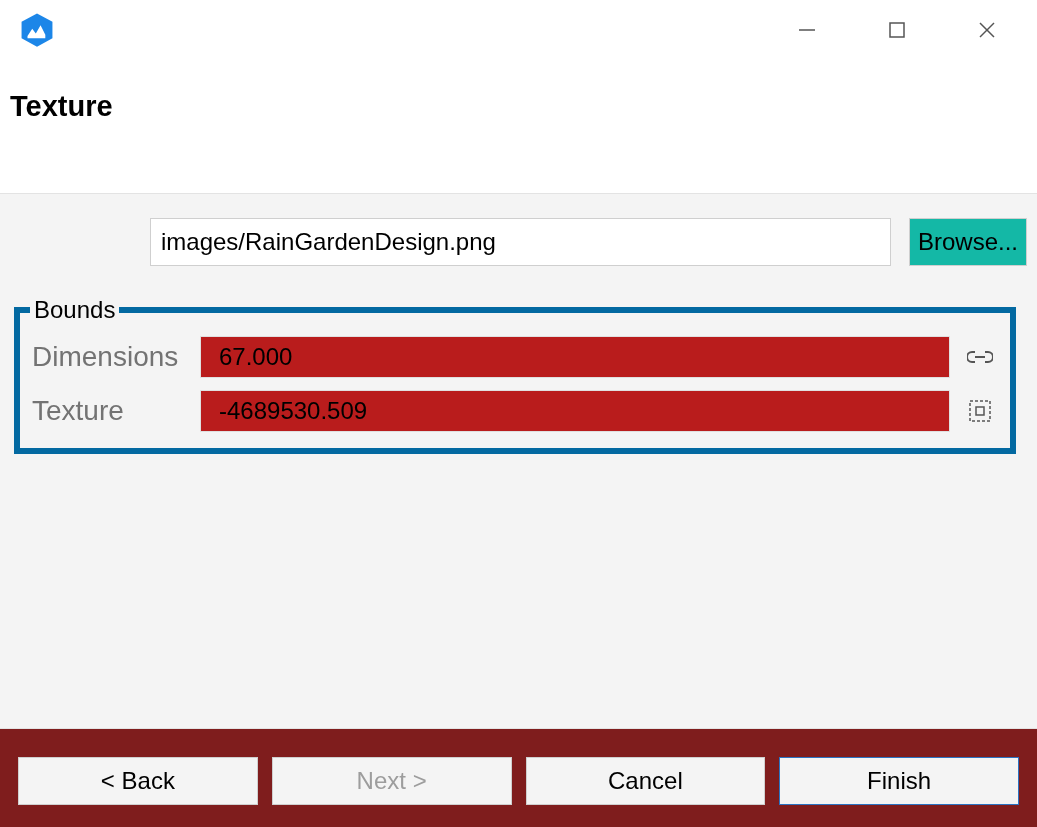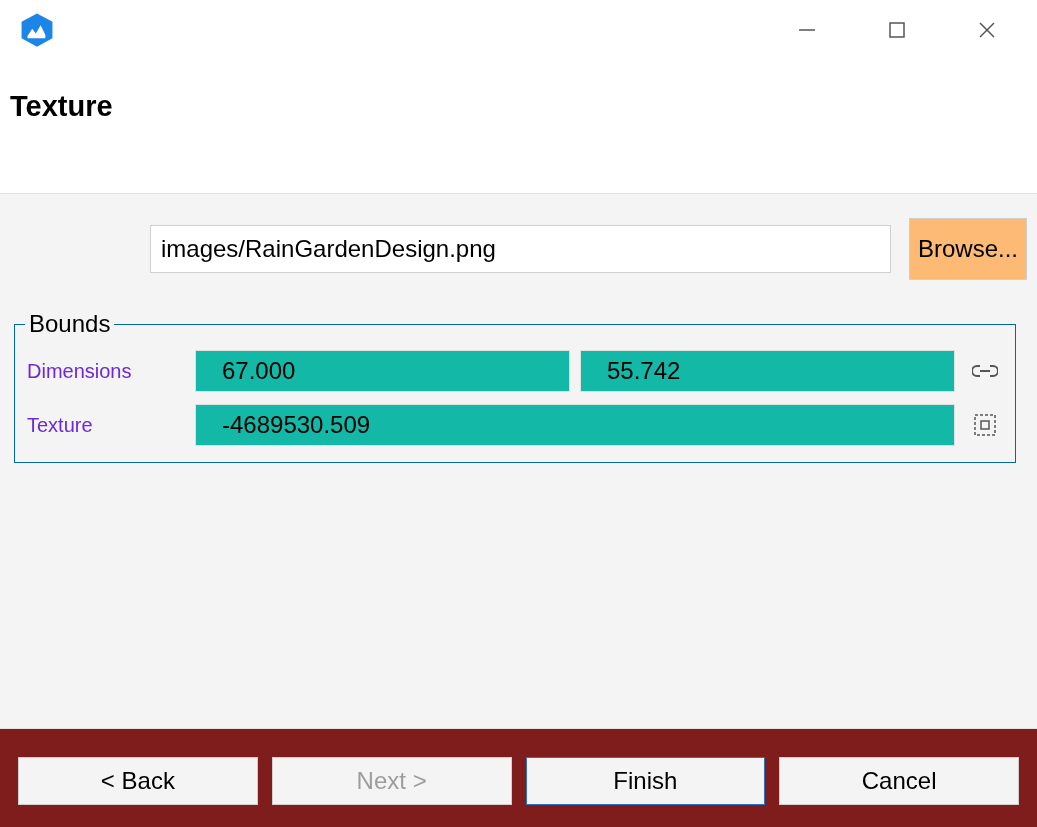--- a/index.html
+++ b/index.html
@@ -77,57 +77,57 @@
     flex: 1;
     height: 48px;
     font-size: 24px;
     padding: 4px 10px;
     border: 1px solid #cfcfcf;
     background: #ffffff;
     color: #000;
     font-family: inherit;
   }
   .browse-btn {
-    height: 62px;
+    height: 48px;
     font-size: 24px;
     padding: 0 8px;
     border: 1px solid #cfcfcf;
-    background: #fdba74;
+    background: #14b8a6;
     cursor: pointer;
     font-family: inherit;
   }
   .bounds-fieldset {
-    border: 1px solid #0369a1;
+    border: 6px solid #0369a1;
     margin: 0 11px 0 4px;
     padding: 0 10px 16px 10px;
   }
   .bounds-legend {
     font-size: 24px;
     color: #000;
     padding: 0 4px;
   }
   .bounds-row {
     display: flex;
     align-items: center;
     gap: 10px;
     margin-top: 12px;
   }
   .bounds-label-cell {
     width: 160px;
-    font-size: 20px;
-    color: #6d28d9;
+    font-size: 28px;
+    color: #737373;
     padding-left: 2px;
   }
   .bounds-input {
     flex: 1;
     height: 42px;
     font-size: 24px;
-    padding: 2px 26px;
+    padding: 2px 18px;
     border: 1px solid #e0e0e0;
-    background: #14b8a6;
+    background: #b91c1c;
     color: #000;
     font-family: inherit;
   }
   .bounds-icon-cell {
     width: 40px;
     display: flex;
     align-items: center;
     justify-content: center;
     color: #555;
   }
@@ -199,21 +199,20 @@
     <input type="text" class="text-input" value="images/RainGardenDesign.png" style="">
     <button class="browse-btn">Browse...</button>
   </div>
 
   <fieldset class="bounds-fieldset">
     <legend class="bounds-legend">Bounds</legend>
 
     <div class="bounds-row">
       <div class="bounds-label-cell">Dimensions</div>
       <input type="text" class="bounds-input" value="67.000" style="">
-      <input type="text" class="bounds-input" value="55.742" style="">
       <div class="bounds-icon-cell">
         <svg width="26" height="16" viewBox="0 0 26 16">
           <path d="M8 3 H5 a5 5 0 0 0 0 10 h3" fill="none" stroke="#555" stroke-width="2"></path>
           <path d="M18 3 h3 a5 5 0 0 1 0 10 h-3" fill="none" stroke="#555" stroke-width="2"></path>
           <line x1="8" y1="8" x2="18" y2="8" stroke="#555" stroke-width="2"></line>
         </svg>
       </div>
     </div>
 
     <div class="bounds-row">
@@ -227,15 +226,15 @@
       </div>
     </div>
 
   </fieldset>
 
 </div>
 
 <div class="footer">
   <button class="footer-btn">&lt; Back</button>
   <button class="footer-btn disabled">Next &gt;</button>
+  <button class="footer-btn">Cancel</button>
   <button class="footer-btn primary">Finish</button>
-  <button class="footer-btn">Cancel</button>
 </div>
 
 </body></html>

